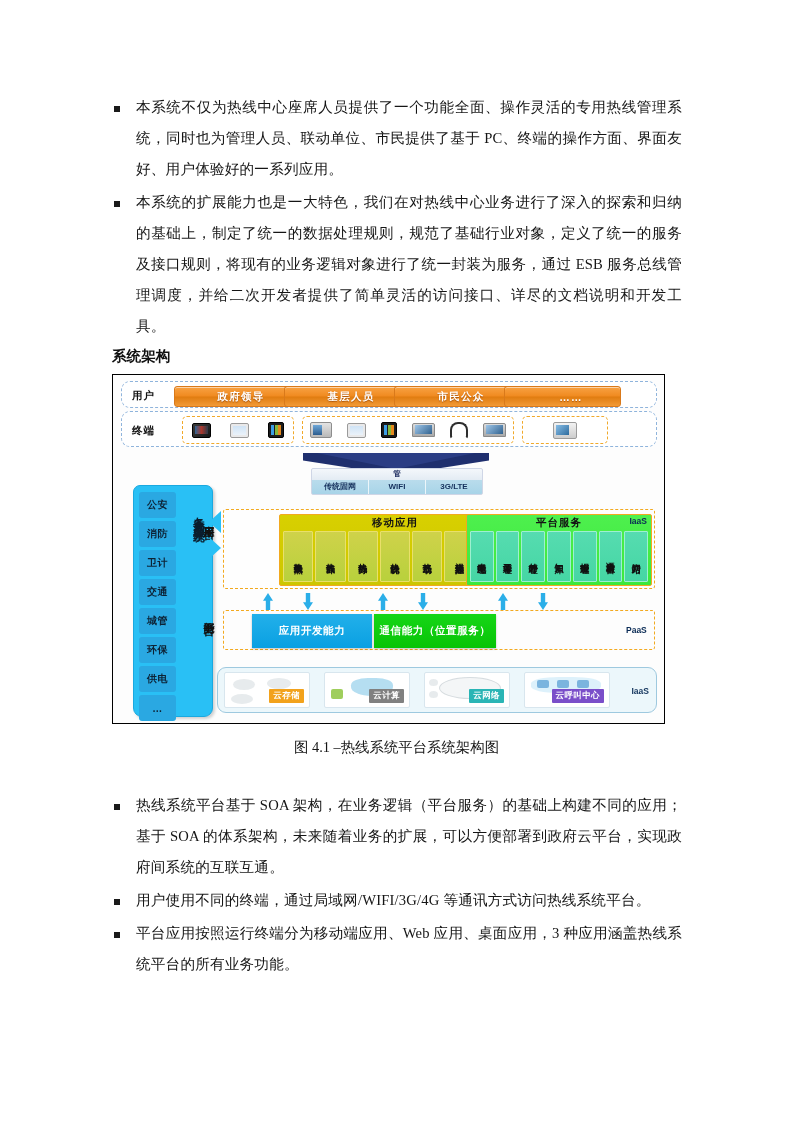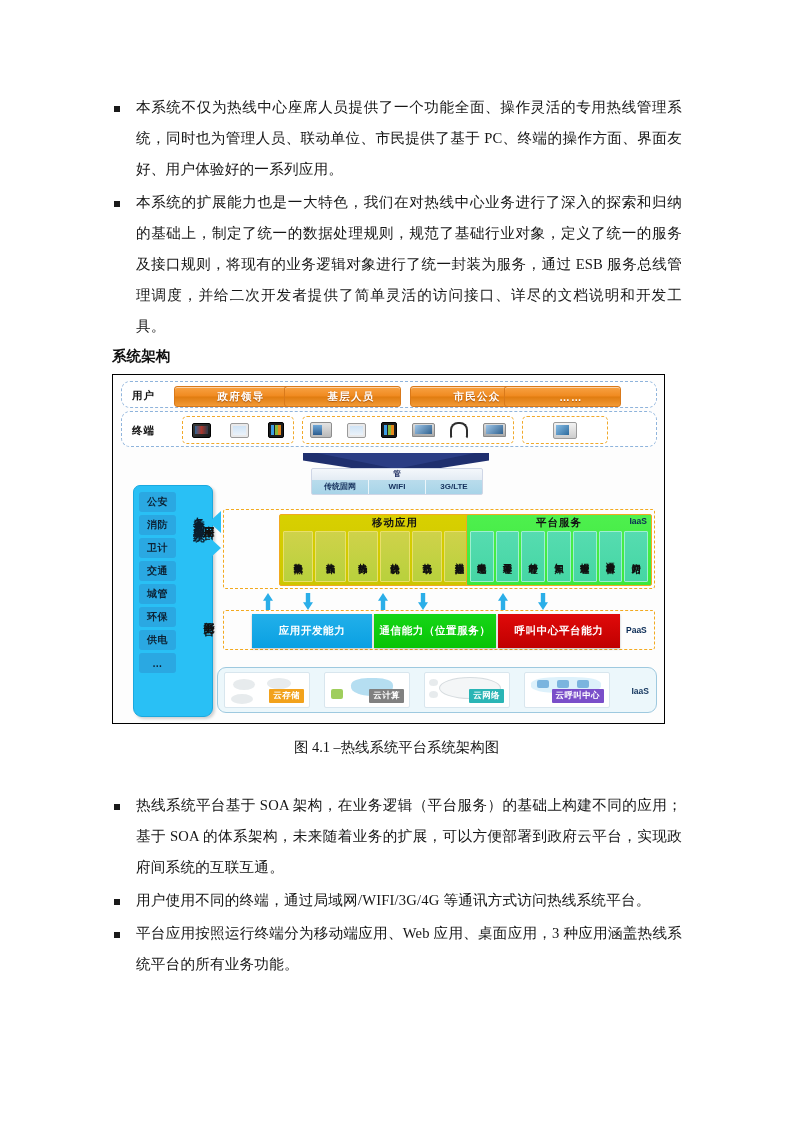--- a/index.html
+++ b/index.html
@@ -122,21 +122,21 @@
 
   
   .dept-col{
     position:absolute;left:20px;top:110px;width:78px;height:230px;
     background:#29c0f5;border-radius:7px 7px 9px 9px;
     border:1px solid #1aa9e0;
     box-shadow:2px 2px 3px rgba(0,0,0,.18);
   }
   .dept-items{position:absolute;left:5px;top:6px;width:37px;}
   .dept-chip{
-    height:20px;margin-bottom:3px;background:#2aa8e2;border-radius:3px;
+    height:26px;margin-bottom:3px;background:#2aa8e2;border-radius:3px;
     display:flex;align-items:center;justify-content:center;
     font-family:"Liberation Sans","DejaVu Sans",sans-serif;
     font-weight:bold;font-size:10px;color:#0d2235;letter-spacing:.5px;
   }
   .dept-vtitle{
     position:absolute;right:6px;top:22px;width:26px;
     font-family:"Liberation Sans","DejaVu Sans",sans-serif;
     font-weight:bold;font-size:11.5px;color:#0b1e2e;
     writing-mode:vertical-rl;text-orientation:upright;
     letter-spacing:1.5px;line-height:14px;
@@ -255,21 +255,21 @@
   </div>
 
   <div class="heading" style="top:347px;">系统架构</div>
 
   <div class="diagram">
 
     <div class="panel users-row">
       <div class="row-label" style="left:10px;top:7px;">用户</div>
       <div class="user-btn" style="left:52px;width:98px;">政府领导</div>
       <div class="user-btn" style="left:162px;width:98px;">基层人员</div>
-      <div class="user-btn" style="left:288px;width:98px;">市民公众</div>
+      <div class="user-btn" style="left:272px;width:98px;">市民公众</div>
       <div class="user-btn" style="left:382px;width:98px;">……</div>
     </div>
 
     <div class="panel term-row">
       <div class="row-label" style="left:10px;top:12px;">终端</div>
       <div class="term-group" style="left:60px;width:112px;">
         <span class="dev dev-phone-dark"></span>
         <span class="dev dev-tablet"></span>
         <span class="dev dev-grid"></span>
       </div>
@@ -362,21 +362,20 @@
         <div class="arr arr-up"></div>
       </div>
     <div class="arrow-pair" style="left:425px;top:218px;">
         <div class="arr arr-dn"></div>
       </div>
 
     <div class="vlabel plat-vlabel-cap">能力平台</div>
     <div class="capwrap">
       <div class="cap-block cap-dev">应用开发能力</div>
       <div class="cap-block cap-com">通信能力（位置服务）</div>
-      <div class="cap-block cap-call">呼叫中心平台能力</div>
       <div class="paas-tag">PaaS</div>
     </div>
 
     <div class="iaaswrap">
       <div class="iaas-inner">
         <div class="iaas-cell">
           <span class="cloudpuff" style="left:8px;top:6px;width:22px;height:11px;"></span>
           <span class="cloudpuff" style="left:42px;top:5px;width:24px;height:11px;"></span>
           <span class="cloudpuff" style="left:6px;top:21px;width:22px;height:10px;"></span>
           <span class="iaas-label" style="background:#f2a21c;">云存储</span>

